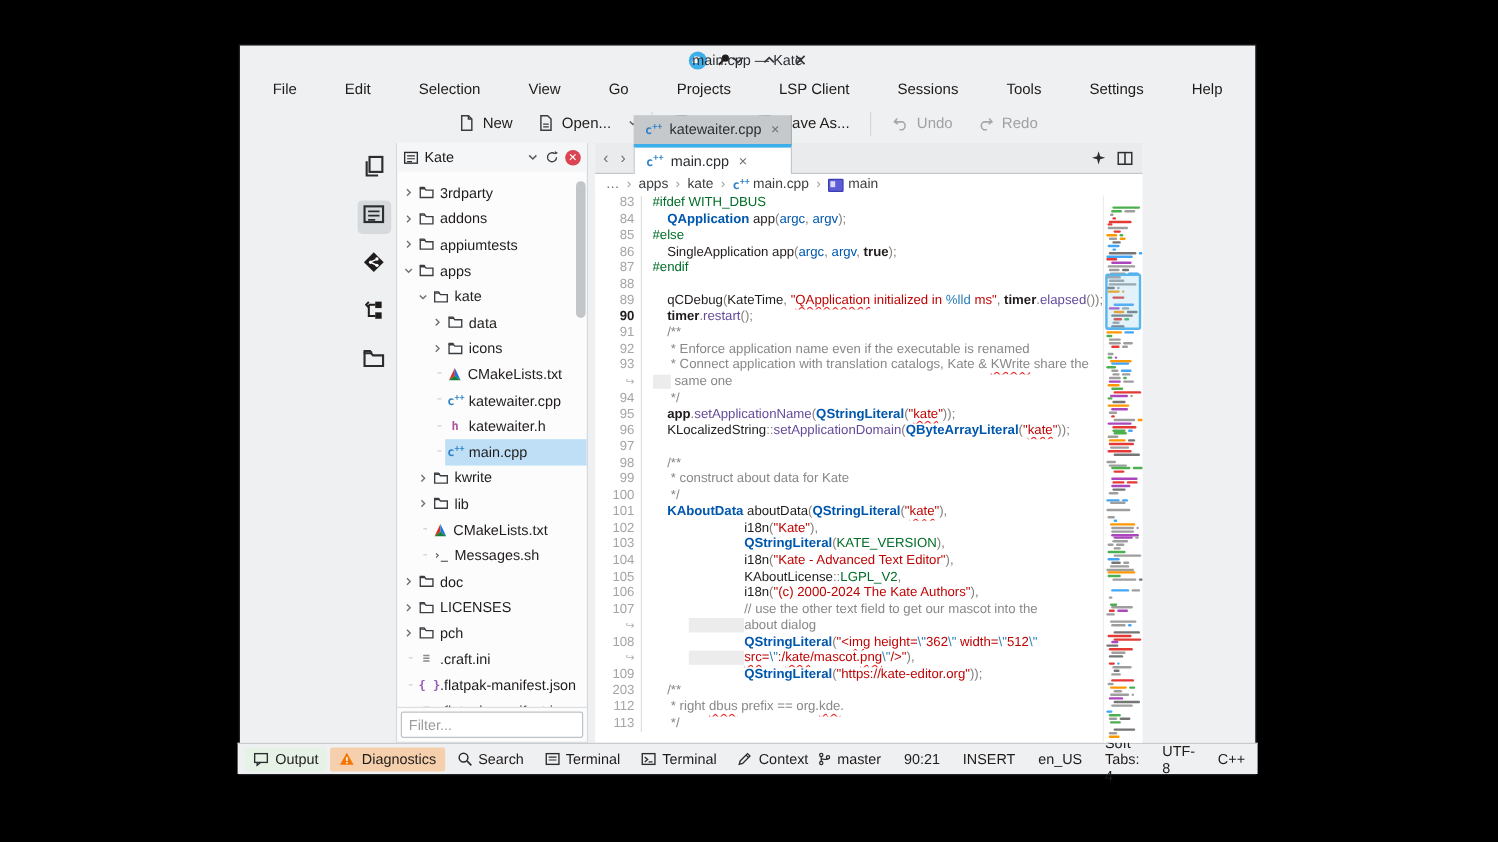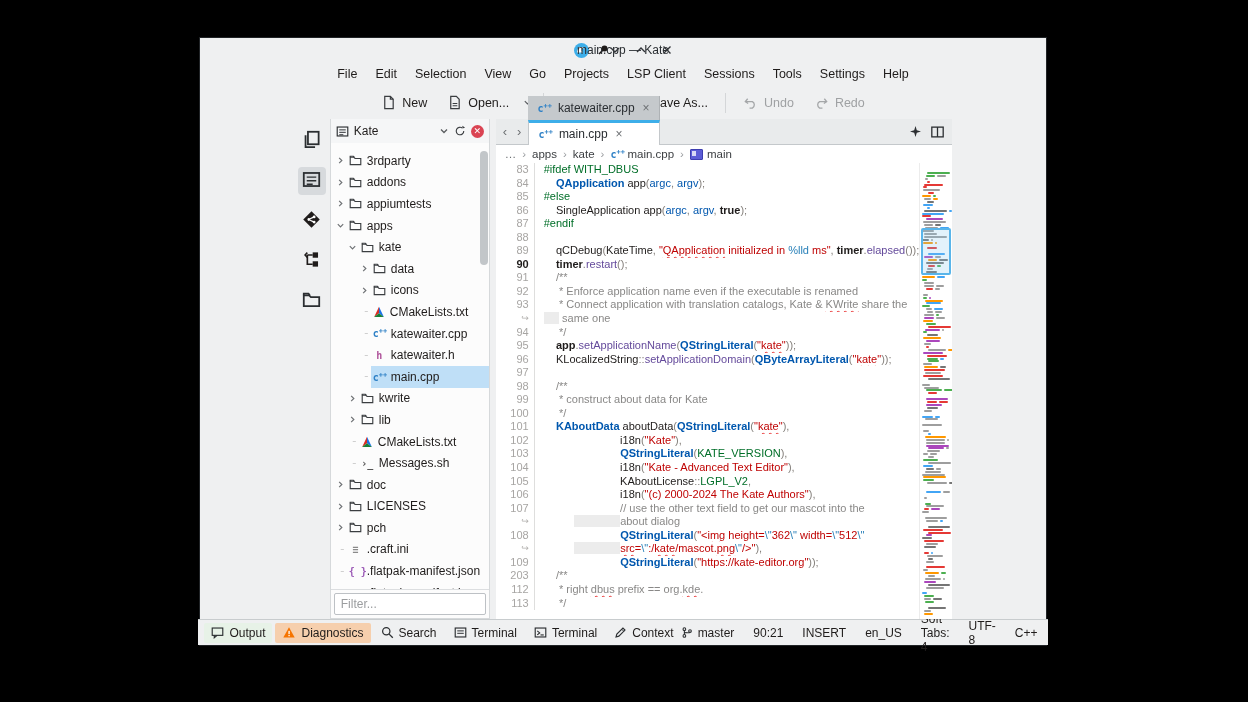--- a/index.html
+++ b/index.html
@@ -10,21 +10,21 @@
   
   .titlebar{height:24px;flex:none;display:flex;align-items:center;padding:0 8px;position:relative;}
   .tb-left{display:flex;align-items:center;gap:8px;}
   .tb-title{position:absolute;left:0;right:0;text-align:center;font-size:12px;color:#2a2e32;pointer-events:none;}
   .tb-ctrls{margin-left:auto;display:flex;align-items:center;gap:14px;z-index:2;}
   .tb-ctrls svg{display:block;}
   .appicon{width:15px;height:15px;border-radius:50%;background:#3daee9;position:relative;}
   .appicon:after{content:"";position:absolute;left:3px;top:4px;width:8px;height:6px;background:#fff;
                  clip-path:polygon(0 100%,30% 0,100% 20%,55% 55%,80% 100%);}
   
-  .menubar{height:24px;flex:none;display:flex;align-items:center;padding:0 6px;font-size:12.5px;}
+  .menubar{height:24px;flex:none;display:flex;align-items:center;padding:0 6px;font-size:12.5px;gap:22px;}
   .menu-item{padding:3px 9px;border-radius:3px;cursor:default;}
   
   .toolbar{height:33px;flex:none;display:flex;align-items:center;padding:0 8px;font-size:12.5px;gap:2px;}
   .tool-btn{display:flex;align-items:center;gap:6px;padding:5px 9px;border-radius:3px;}
   .tool-btn svg{display:block;}
   .tool-btn.disabled{color:#9fa1a3;}
   .tool-sep{width:1px;height:20px;background:#d4d6d8;margin:0 6px;}
   .chev-btn{padding:5px 3px;display:flex;align-items:center;}
   
   .main{flex:1;display:flex;min-height:0;}

